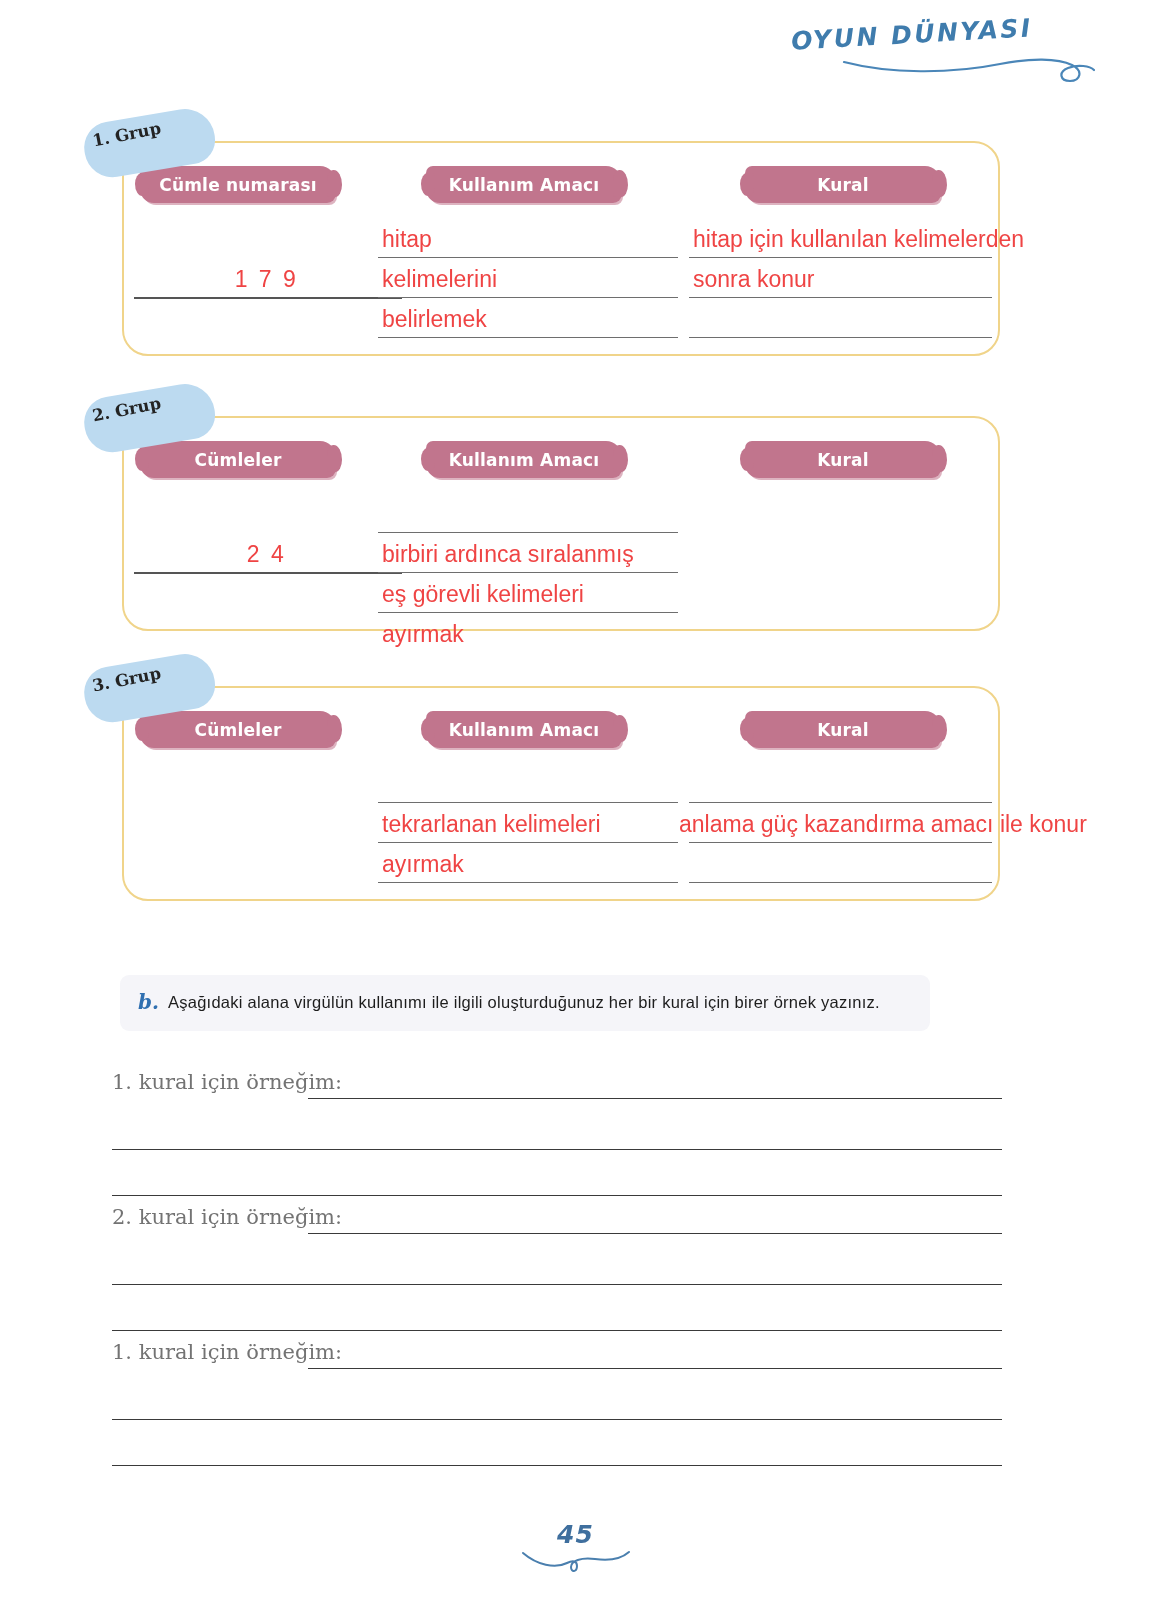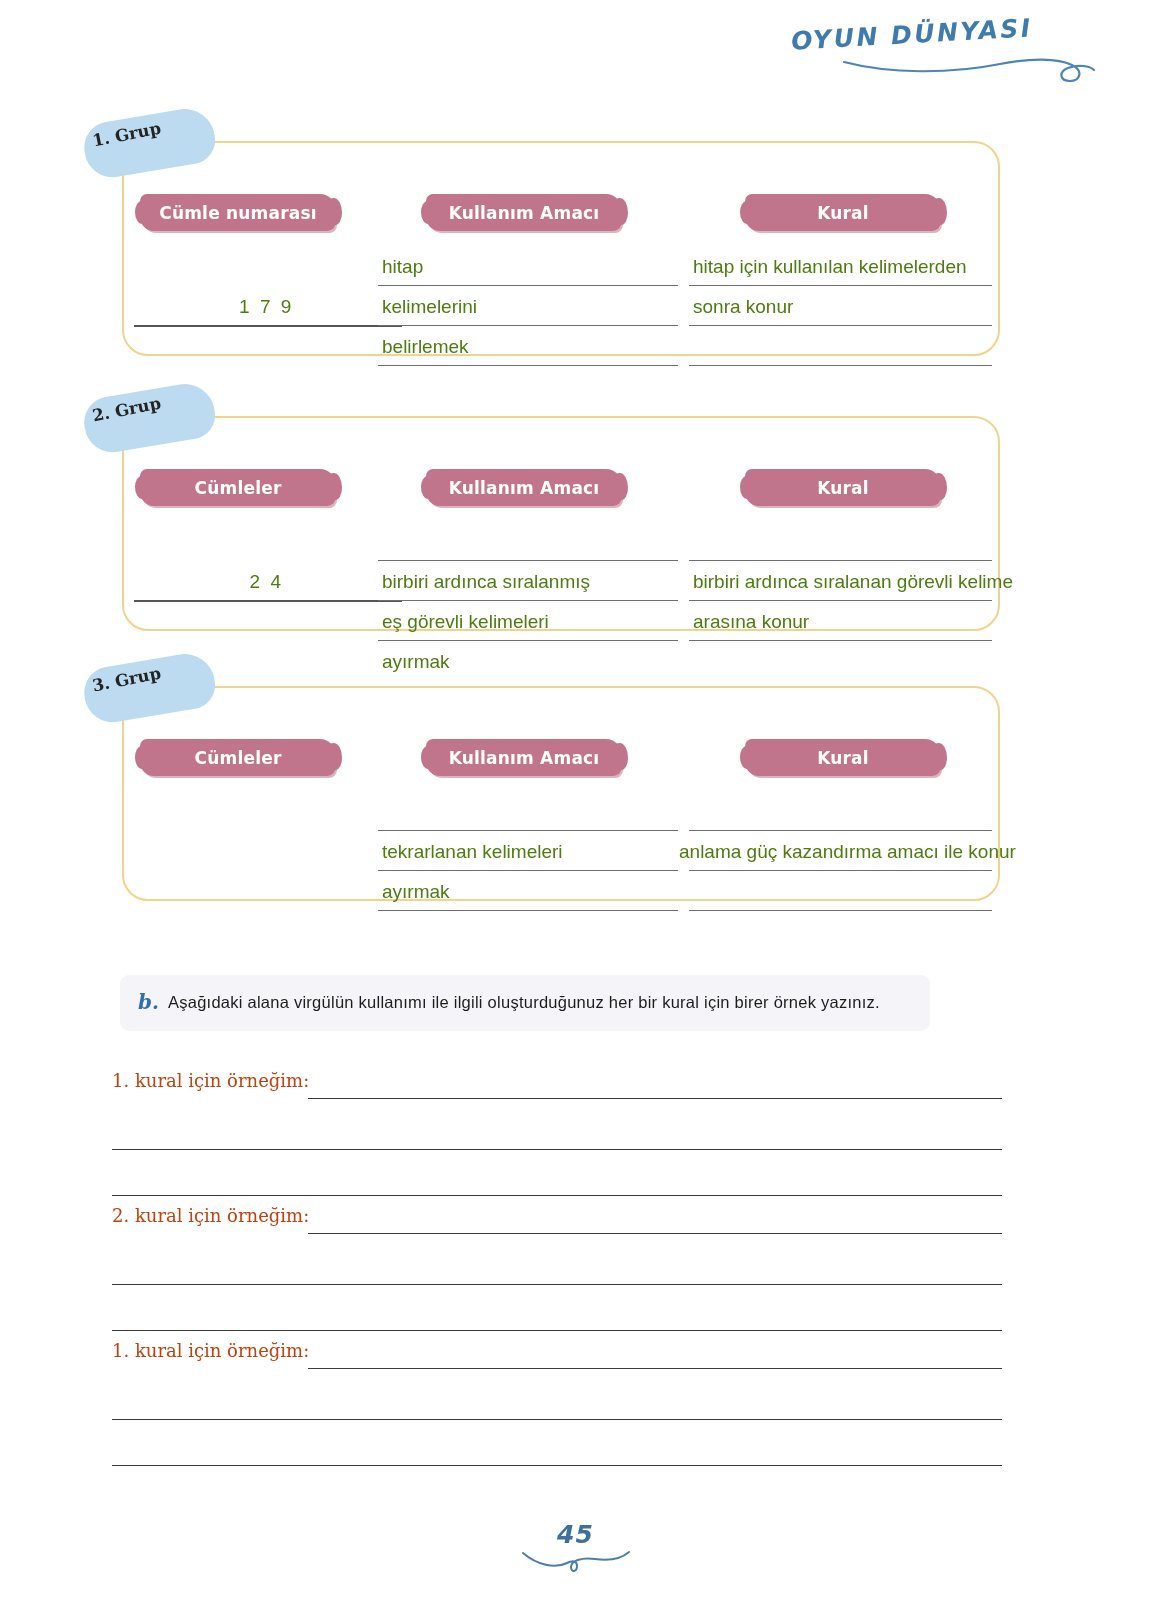--- a/index.html
+++ b/index.html
@@ -79,21 +79,20 @@
     color: #232323;
     transform: rotate(-11deg);
     z-index: 4;
     white-space: nowrap;
   }
 
   
   .cols {
     position: relative;
     height: 100%;
-    margin-top: 28px;
   }
   .col {
     position: absolute;
     top: 0;
   }
   .col-1 { left: 10px;  width: 268px; }
   .col-2 { left: 254px; width: 300px; }
   .col-3 { left: 565px; width: 303px; }
 
   .banner {
@@ -156,23 +155,23 @@
   }
   .rule.thick { height: 2px; background: #555; }
   .rule.r1 { top: 40px; }
   .rule.r2 { top: 80px; }
   .rule.r3 { top: 120px; }
 
   .ans {
     position: absolute;
     left: 4px;
     right: -6px;
-    color: #4d7c0f;
+    color: #ef4444;
     font-family: "Liberation Sans", sans-serif;
-    font-size: 19px;
+    font-size: 23px;
     line-height: 40px;
     white-space: nowrap;
   }
   .ans.l1 { top: 2px; }
   .ans.l2 { top: 42px; }
   .ans.l3 { top: 82px; }
   .ans.center { text-align: center; left: 0; right: 3px; letter-spacing: 2.5px; }
   .ans.wide { white-space: nowrap; }
 
   
@@ -216,22 +215,22 @@
 
   .prompt-head {
     position: relative;
     height: 34px;
   }
   .prompt-label {
     position: absolute;
     left: 0;
     top: 0;
     font-family: "DejaVu Serif", serif;
-    font-size: 18px;
-    color: #c2410c;
+    font-size: 21px;
+    color: #737373;
     white-space: nowrap;
   }
   .prompt-line-inline {
     position: absolute;
     left: 196px;
     right: 0;
     top: 28px;
     height: 1px;
     background: #3a3a3a;
   }
@@ -353,27 +352,20 @@
         <div class="ans l2">birbiri ardınca sıralanmış</div>
         <div class="ans l3">eş görevli kelimeleri</div>
         <div class="ans" style="top:122px">ayırmak</div>
       </div>
     </div>
 
     <div class="col col-3">
       <div class="banner short">
         <span class="banner-text">Kural</span>
       </div>
-      <div class="cell">
-        <div class="rule r1"></div>
-        <div class="rule r2"></div>
-        <div class="rule r3"></div>
-        <div class="ans l2 wide">birbiri ardınca sıralanan görevli kelime</div>
-        <div class="ans l3">arasına konur</div>
-      </div>
     </div>
 
   </div>
 </div>
 
 <div class="group-card" id="group-3">
   <div class="group-tab"></div>
   <div class="group-tab-label">3. Grup</div>
   <div class="cols">
 

